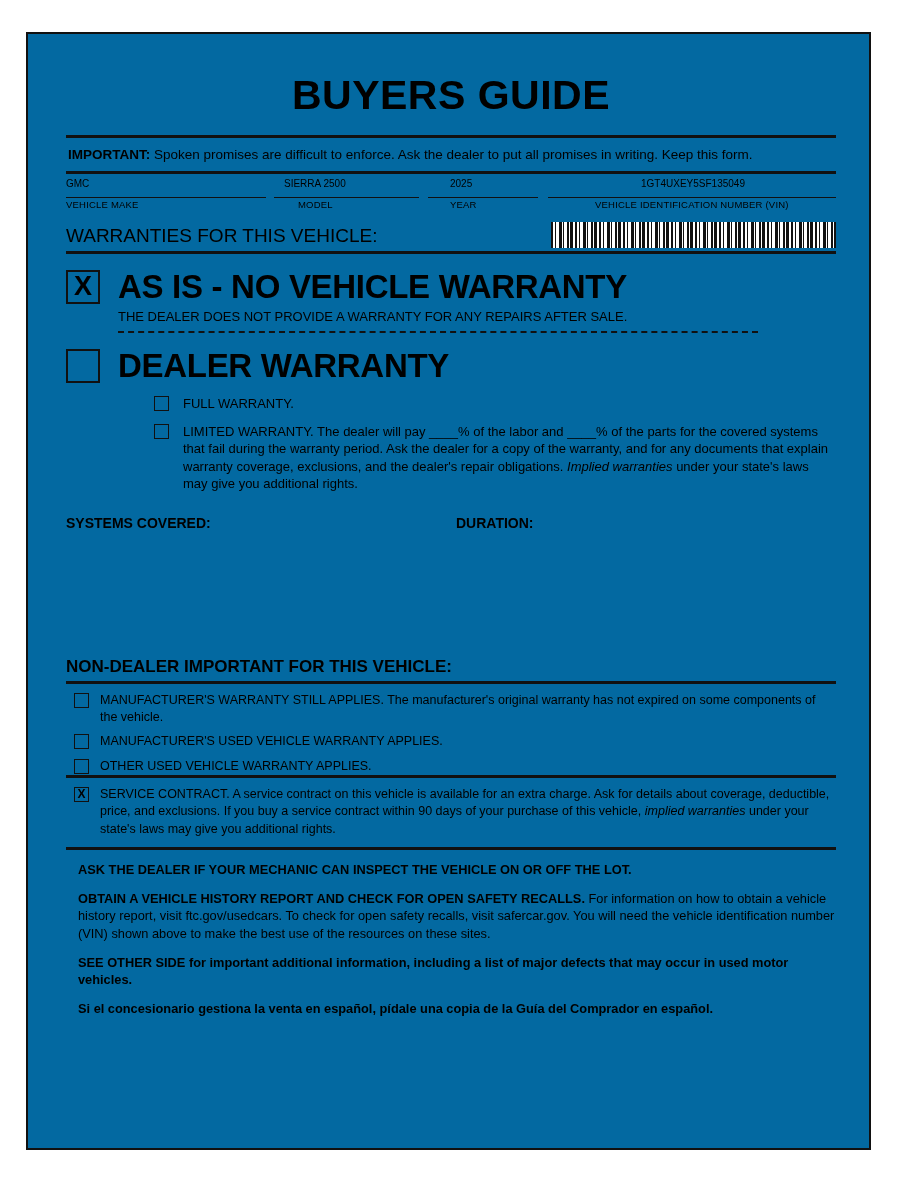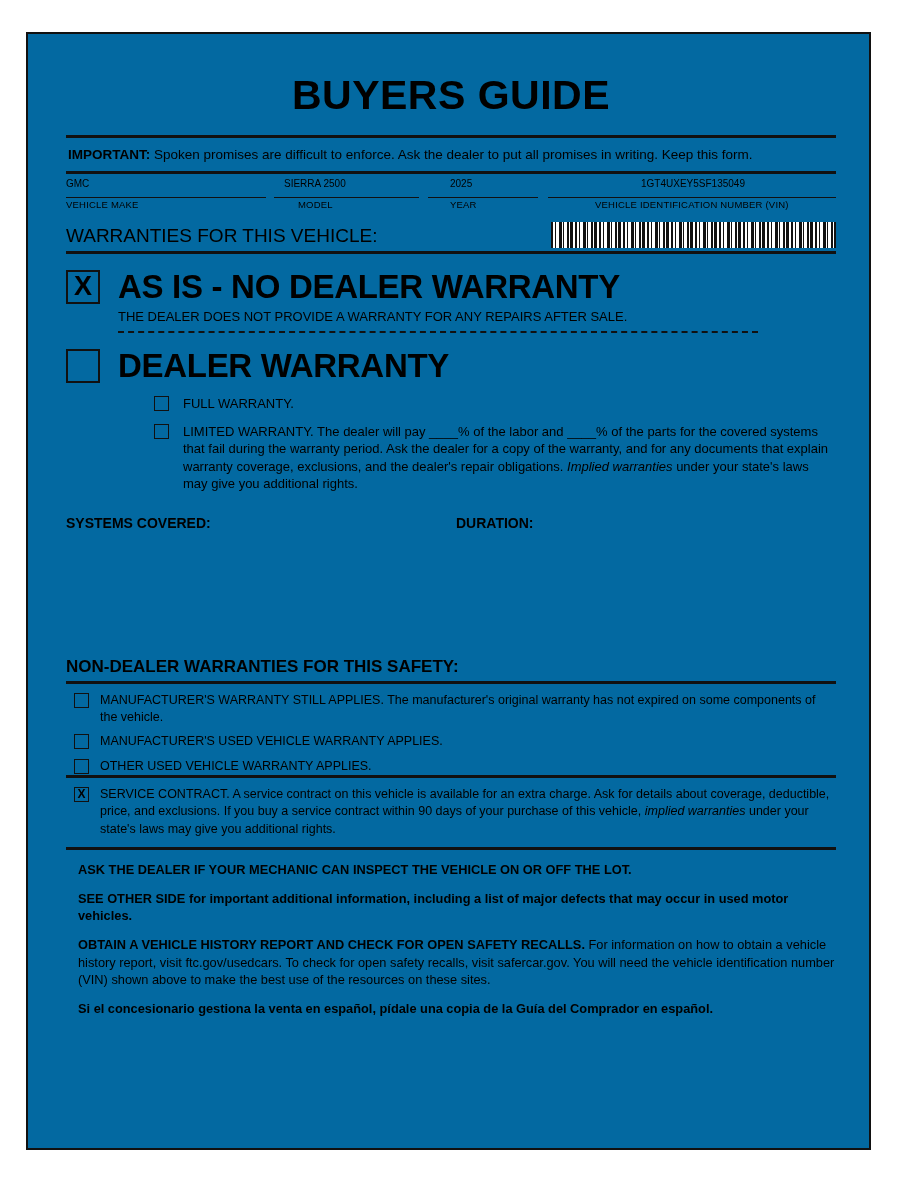--- a/index.html
+++ b/index.html
@@ -229,21 +229,21 @@
 
     <div class="warranties-head">
       <span>WARRANTIES FOR THIS VEHICLE:</span>
       <span class="barcode"></span>
     </div>
     <div class="rule-thick"></div>
 
     <div class="asis-block">
       <div class="big-row">
         <div class="box-lg">X</div>
-        <div class="big-text">AS IS - NO DEALER WARRANTY</div>
+        <div class="big-text">AS IS - NO VEHICLE WARRANTY</div>
       </div>
       <div class="asis-sub">THE DEALER DOES NOT PROVIDE A WARRANTY FOR ANY REPAIRS AFTER SALE.</div>
       <div class="dashed"></div>
     </div>
 
     <div class="dealer-block">
       <div class="big-row">
         <div class="box-lg"></div>
         <div class="big-text">DEALER WARRANTY</div>
       </div>
@@ -257,21 +257,21 @@
         <div class="box-sm"></div>
         <div class="txt"><span>LIMITED WARRANTY.  The dealer will pay ____% of the labor and ____% of the parts for the covered systems that fail during the warranty period.  Ask the dealer for a copy of the warranty, and for any documents that explain warranty coverage, exclusions, and the dealer's repair obligations.  </span><i>Implied warranties</i><span> under your state's laws may give you additional rights.</span></div>
       </div>
 
       <div class="covered">
         <span>SYSTEMS COVERED:</span>
         <span class="dur">DURATION:</span>
       </div>
     </div>
 
-    <div class="nondealer-head">NON-DEALER WARRANTIES FOR THIS SAFETY:</div>
+    <div class="nondealer-head">NON-DEALER IMPORTANT FOR THIS VEHICLE:</div>
     <div class="rule-thick"></div>
 
     <div class="nd-item">
       <div class="box-sm"></div>
       <div class="txt">MANUFACTURER'S WARRANTY STILL APPLIES.  The manufacturer's original warranty has not expired on some components of the vehicle.</div>
     </div>
     <div class="nd-item">
       <div class="box-sm"></div>
       <div class="txt">MANUFACTURER'S USED VEHICLE WARRANTY APPLIES.</div>
     </div>
@@ -282,19 +282,19 @@
 
     <div class="rule-thick"></div>
     <div class="sc-item">
       <div class="box-sm">X</div>
       <div class="txt"><span>SERVICE CONTRACT.  A service contract on this vehicle is available for an extra charge.  Ask for details about coverage, deductible, price, and exclusions.  If you buy a service contract within 90 days of your purchase of this vehicle, </span><i>implied warranties</i><span> under your state's laws may give you additional rights.</span></div>
     </div>
     <div class="rule-thick"></div>
 
     <div class="foot">
       <p><b>ASK THE DEALER IF YOUR MECHANIC CAN INSPECT THE VEHICLE ON OR OFF THE LOT.</b></p>
+      <p><b>OBTAIN A VEHICLE HISTORY REPORT AND CHECK FOR OPEN SAFETY RECALLS.</b><span>  For information on how to obtain a vehicle history report, visit ftc.gov/usedcars.  To check for open safety recalls, visit safercar.gov.  You will need the vehicle identification number (VIN) shown above to make the best use of the resources on these sites.</span></p>
       <p><b>SEE OTHER SIDE</b><b> for important additional information, including a list of major defects that may occur in used motor vehicles.</b></p>
-      <p><b>OBTAIN A VEHICLE HISTORY REPORT AND CHECK FOR OPEN SAFETY RECALLS.</b><span>  For information on how to obtain a vehicle history report, visit ftc.gov/usedcars.  To check for open safety recalls, visit safercar.gov.  You will need the vehicle identification number (VIN) shown above to make the best use of the resources on these sites.</span></p>
       <p><b>Si el concesionario gestiona la venta en español, pídale una copia de la Guía del Comprador en español.</b></p>
     </div>
 
   </div>
 </div>
 
 </body></html>

